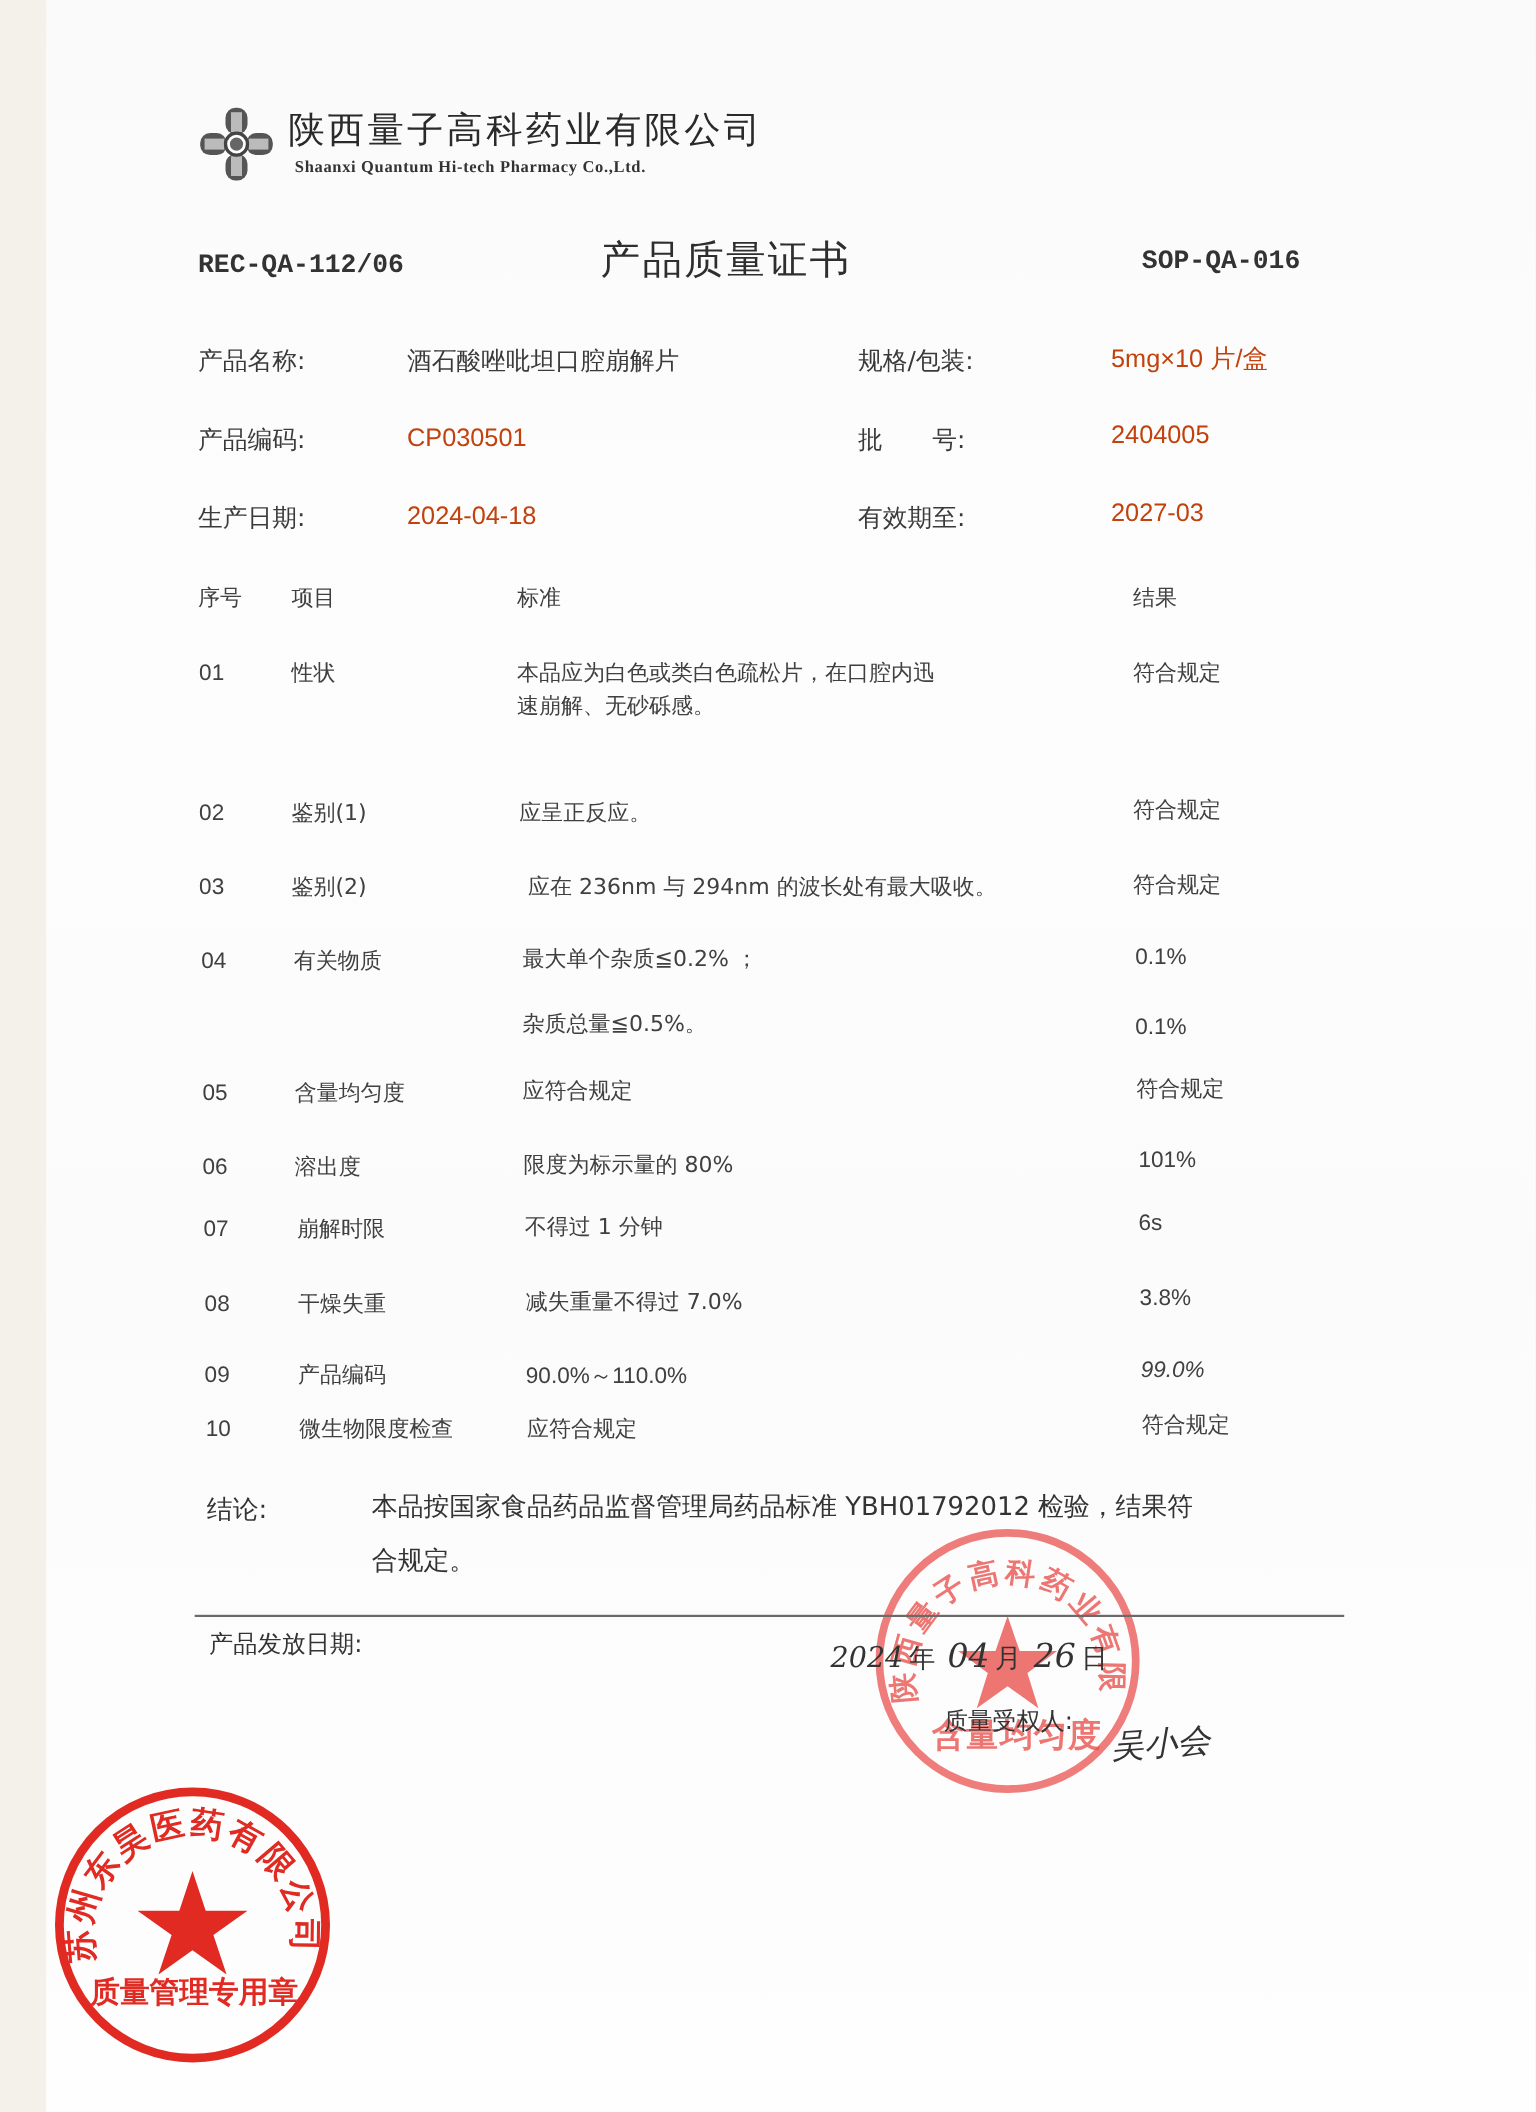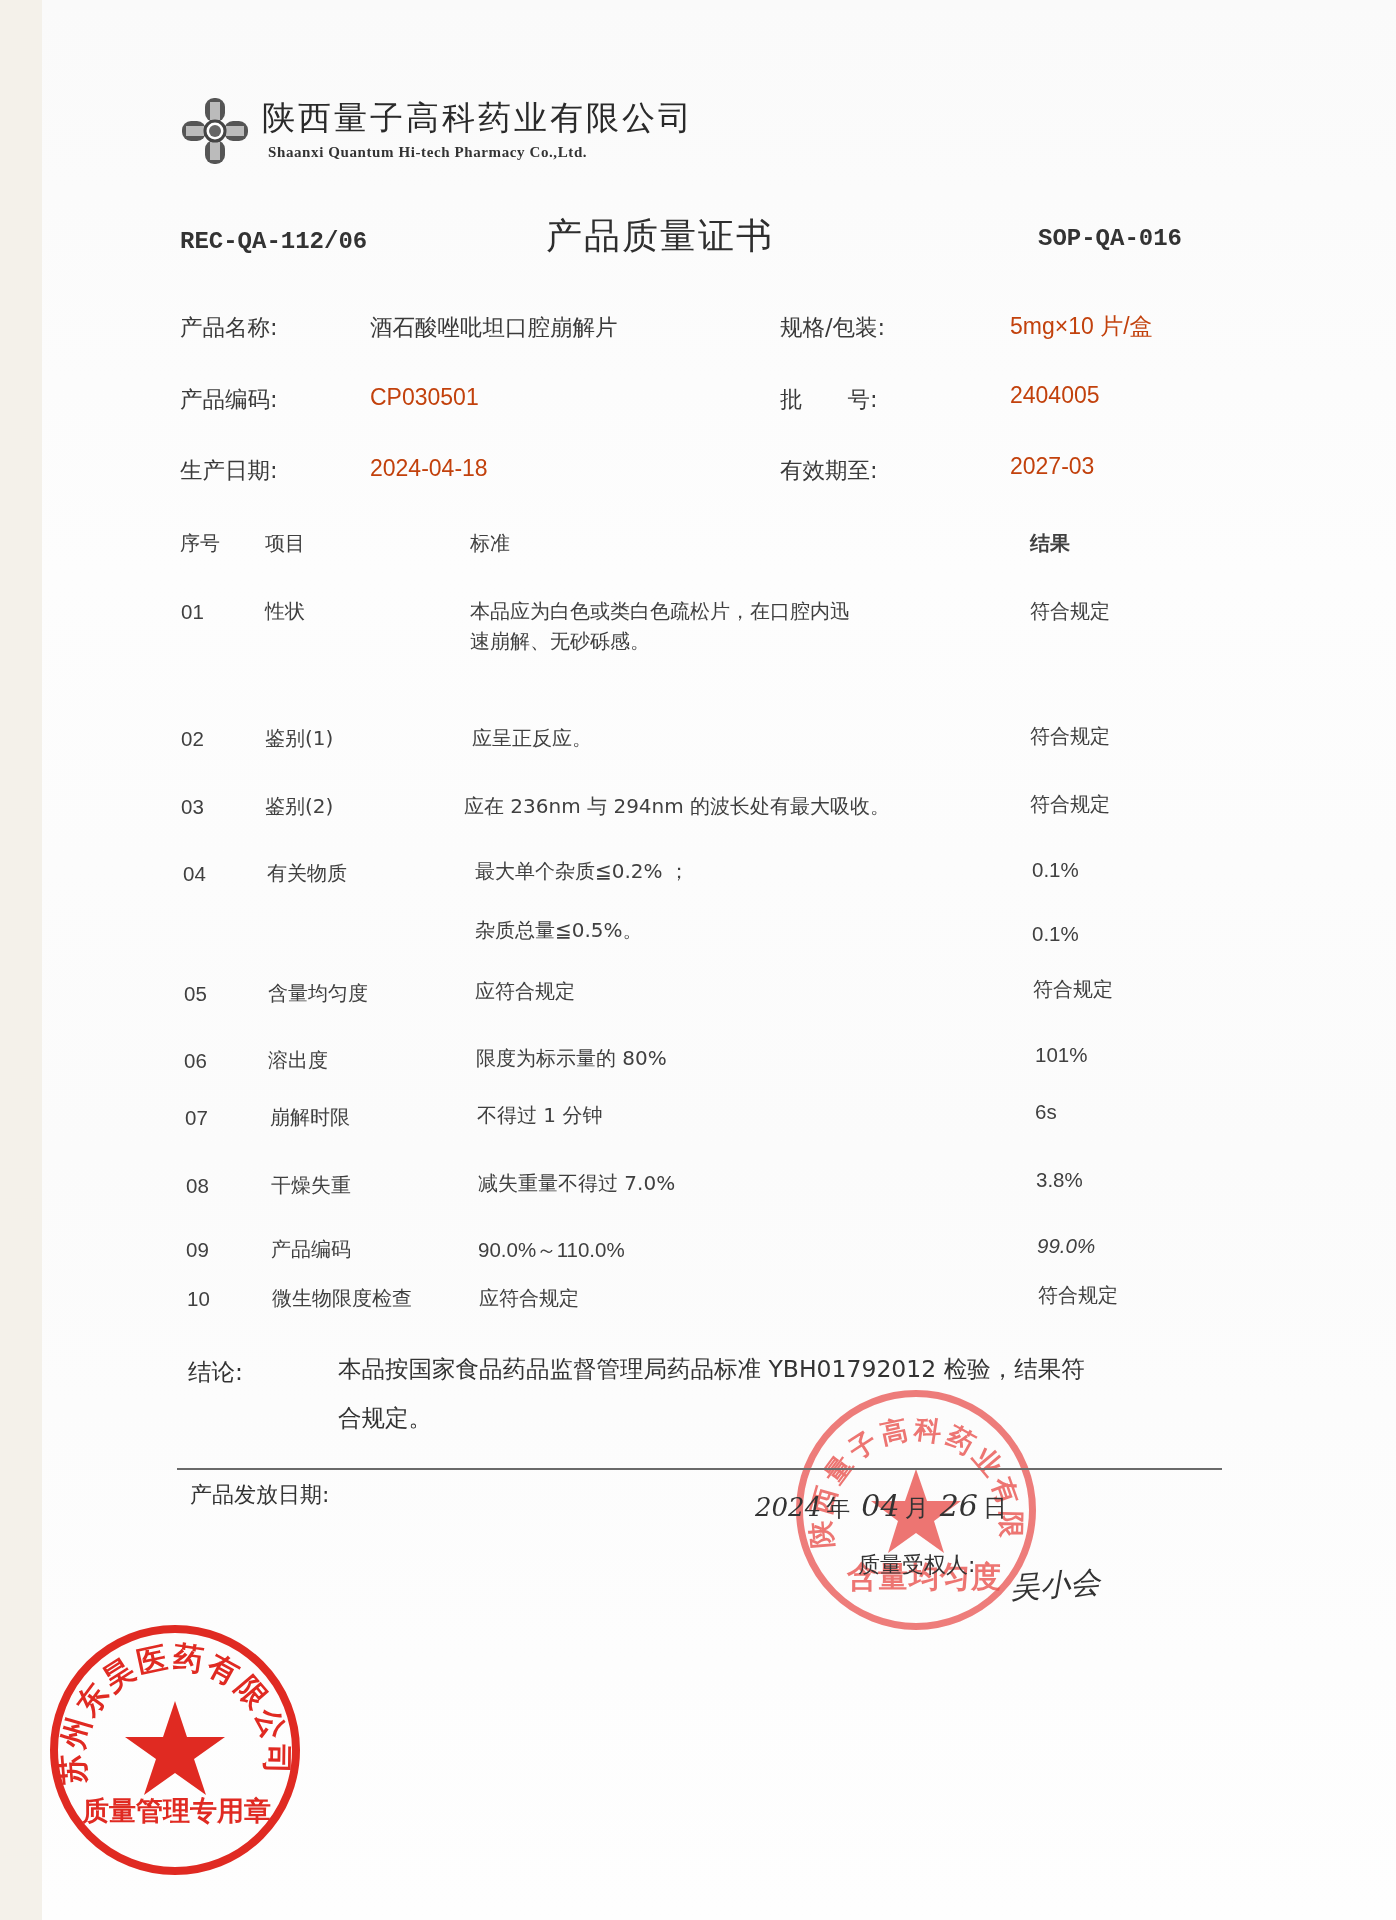--- a/index.html
+++ b/index.html
@@ -64,36 +64,36 @@
 <div class="abs info-val" style="left:1010px; top:382px;">2404005</div>
 
 <div class="abs info" style="left:180px; top:455px;">生产日期:</div>
 <div class="abs info-val" style="left:370px; top:455px;">2024-04-18</div>
 <div class="abs info" style="left:780px; top:455px;">有效期至:</div>
 <div class="abs info-val" style="left:1010px; top:453px;">2027-03</div>
 
 <div class="abs cell" style="left:180px; top:530px;">序号</div>
 <div class="abs cell" style="left:265px; top:530px;">项目</div>
 <div class="abs cell" style="left:470px; top:530px;">标准</div>
-<div class="abs cell" style="left:1030px; top:530px;font-weight:bold;">结果</div>
+<div class="abs cell" style="left:1030px; top:530px;">结果</div>
 
 <div class="abs num" style="left:181px; top:600px;">01</div>
 <div class="abs cell" style="left:265px; top:598px;">性状</div>
 <div class="abs cell" style="left:470px; top:598px;">本品应为白色或类白色疏松片，在口腔内迅</div>
 <div class="abs cell" style="left:470px; top:628px;">速崩解、无砂砾感。</div>
 <div class="abs cell" style="left:1030px; top:598px;">符合规定</div>
 
 <div class="abs num" style="left:181px; top:727px;">02</div>
 <div class="abs cell" style="left:265px; top:725px;">鉴别(1)</div>
 <div class="abs cell" style="left:472px; top:725px;">应呈正反应。</div>
 <div class="abs cell" style="left:1030px; top:723px;">符合规定</div>
 
 <div class="abs num" style="left:181px; top:795px;">03</div>
 <div class="abs cell" style="left:265px; top:793px;">鉴别(2)</div>
-<div class="abs cell" style="left:464px; top:793px;">应在 236nm 与 294nm 的波长处有最大吸收。</div>
+<div class="abs cell" style="left:480px; top:793px;">应在 236nm 与 294nm 的波长处有最大吸收。</div>
 <div class="abs cell" style="left:1030px; top:791px;">符合规定</div>
 
 <div class="abs num" style="left:183px; top:862px;">04</div>
 <div class="abs cell" style="left:267px; top:860px;">有关物质</div>
 <div class="abs cell" style="left:475px; top:858px;">最大单个杂质≦0.2% ；</div>
 <div class="abs num" style="left:1032px; top:858px;">0.1%</div>
 
 <div class="abs cell" style="left:475px; top:917px;">杂质总量≦0.5%。</div>
 <div class="abs num" style="left:1032px; top:922px;">0.1%</div>
 

